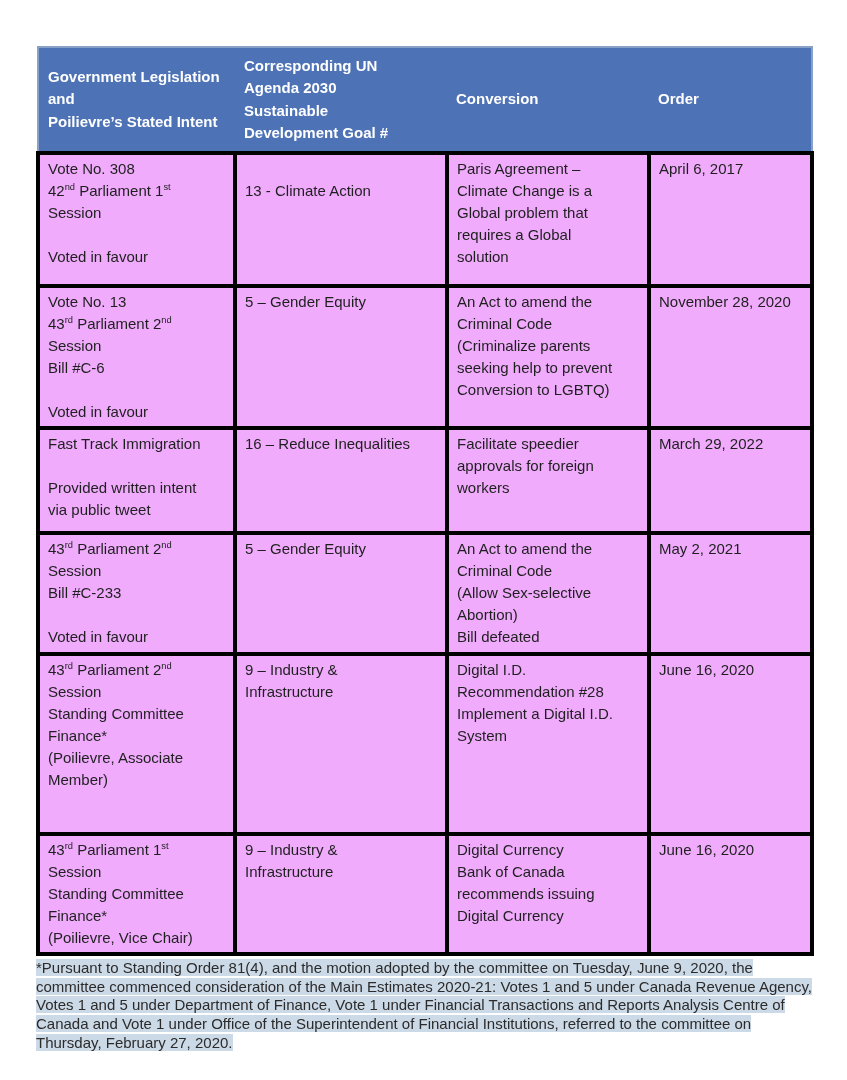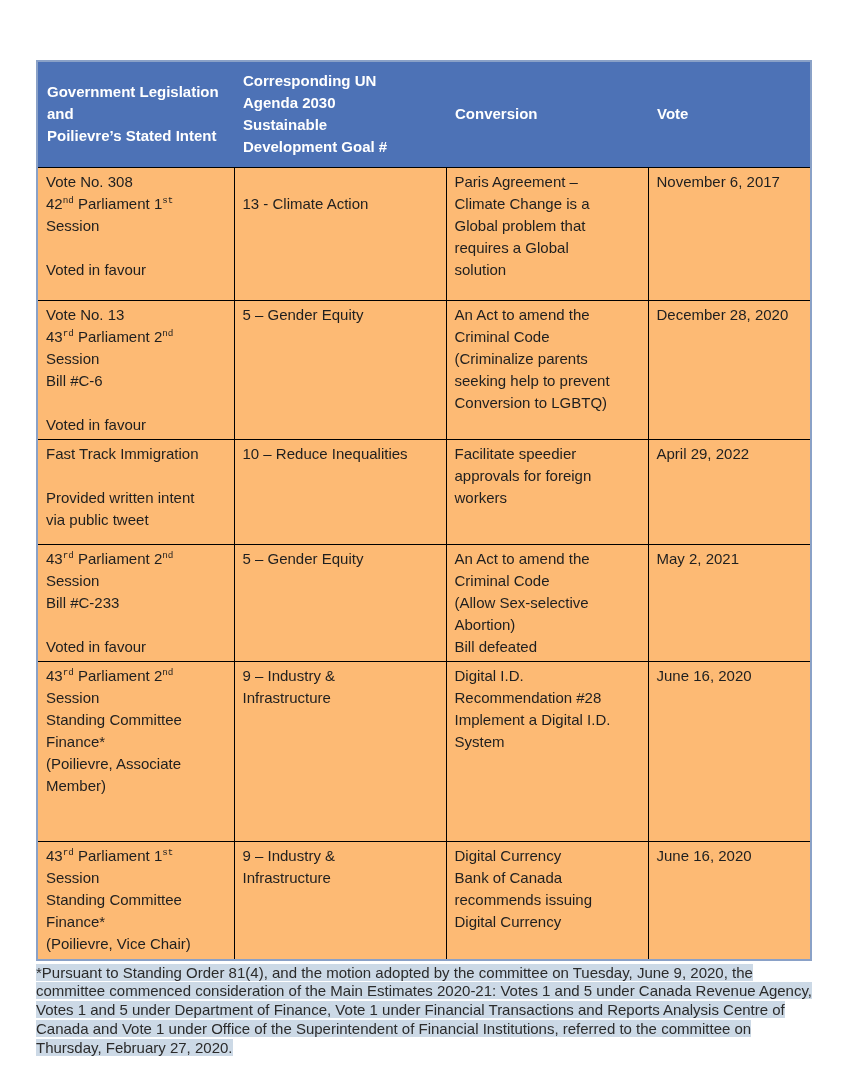--- a/index.html
+++ b/index.html
@@ -10,21 +10,21 @@
   body {
     width: 847px;
     height: 1080px;
     font-family: "Liberation Sans", "DejaVu Sans", sans-serif;
     color: #1f1f1f;
     overflow: hidden;
   }
   .page {
     box-sizing: border-box;
     width: 847px;
-    padding: 60px 35px 0 36px;
+    padding: 46px 35px 0 36px;
   }
   table.leg-table {
     border-collapse: collapse;
     table-layout: fixed;
     width: 776px;
     border: 2px solid #8aa1c7;
   }
   col.c0 { width: 197px; }
   col.c1 { width: 212px; }
   col.c2 { width: 202px; }
@@ -43,32 +43,31 @@
     color: #ffffff;
     font-weight: bold;
     font-size: 15px;
     line-height: 1.47;
     text-align: left;
     vertical-align: middle;
     padding: 4px 8px 4px 9px;
     border: none;
   }
   td {
-    border: 1px solid #000000;
+    border: 4px solid #000000;
     vertical-align: top;
     font-size: 15px;
     line-height: 1.47;
     padding: 3px 8px 3px 8px;
-    background: #fdba74;
+    background: #f0abfc;
   }
   sup {
     font-size: 0.62em;
     line-height: 0;
     vertical-align: super;
-    font-family: Liberation Mono, monospace;
   }
   .footnote {
     width: 776px;
     margin-top: 3px;
     font-size: 15px;
     line-height: 1.25;
     color: #2b2b2b;
   }
   .footnote .hl {
     background: #ccd9e6;
@@ -84,41 +83,41 @@
       <col class="c0">
         <col class="c1">
         <col class="c2">
         <col class="c3">
     </colgroup>
     <thead>
       <tr>
         <th>Government Legislation<br>and<br>Poilievre’s Stated Intent</th>
         <th>Corresponding UN<br>Agenda 2030<br>Sustainable<br>Development Goal #</th>
         <th>Conversion</th>
-        <th>Vote</th>
+        <th>Order</th>
       </tr>
     </thead>
     <tbody>
       <tr>
         <td>Vote No. 308<br>42<sup>nd</sup> Parliament 1<sup>st</sup><br>Session<br><br>Voted in favour</td>
         <td><br>13 - Climate Action</td>
         <td>Paris Agreement –<br>Climate Change is a<br>Global problem that<br>requires a Global<br>solution</td>
-        <td>November 6, 2017</td>
+        <td>April 6, 2017</td>
       </tr>
       <tr>
         <td>Vote No. 13<br>43<sup>rd</sup> Parliament 2<sup>nd</sup><br>Session<br>Bill #C-6<br><br>Voted in favour</td>
         <td>5 – Gender Equity</td>
         <td>An Act to amend the<br>Criminal Code<br>(Criminalize parents<br>seeking help to prevent<br>Conversion to LGBTQ)</td>
-        <td>December 28, 2020</td>
+        <td>November 28, 2020</td>
       </tr>
       <tr>
         <td>Fast Track Immigration<br><br>Provided written intent<br>via public tweet</td>
-        <td>10 – Reduce Inequalities</td>
+        <td>16 – Reduce Inequalities</td>
         <td>Facilitate speedier<br>approvals for foreign<br>workers</td>
-        <td>April 29, 2022</td>
+        <td>March 29, 2022</td>
       </tr>
       <tr>
         <td>43<sup>rd</sup> Parliament 2<sup>nd</sup><br>Session<br>Bill #C-233<br><br>Voted in favour</td>
         <td>5 – Gender Equity</td>
         <td>An Act to amend the<br>Criminal Code<br>(Allow Sex-selective<br>Abortion)<br>Bill defeated</td>
         <td>May 2, 2021</td>
       </tr>
       <tr>
         <td>43<sup>rd</sup> Parliament 2<sup>nd</sup><br>Session<br>Standing Committee<br>Finance*<br>(Poilievre, Associate<br>Member)</td>
         <td>9 – Industry &amp;<br>Infrastructure</td>

